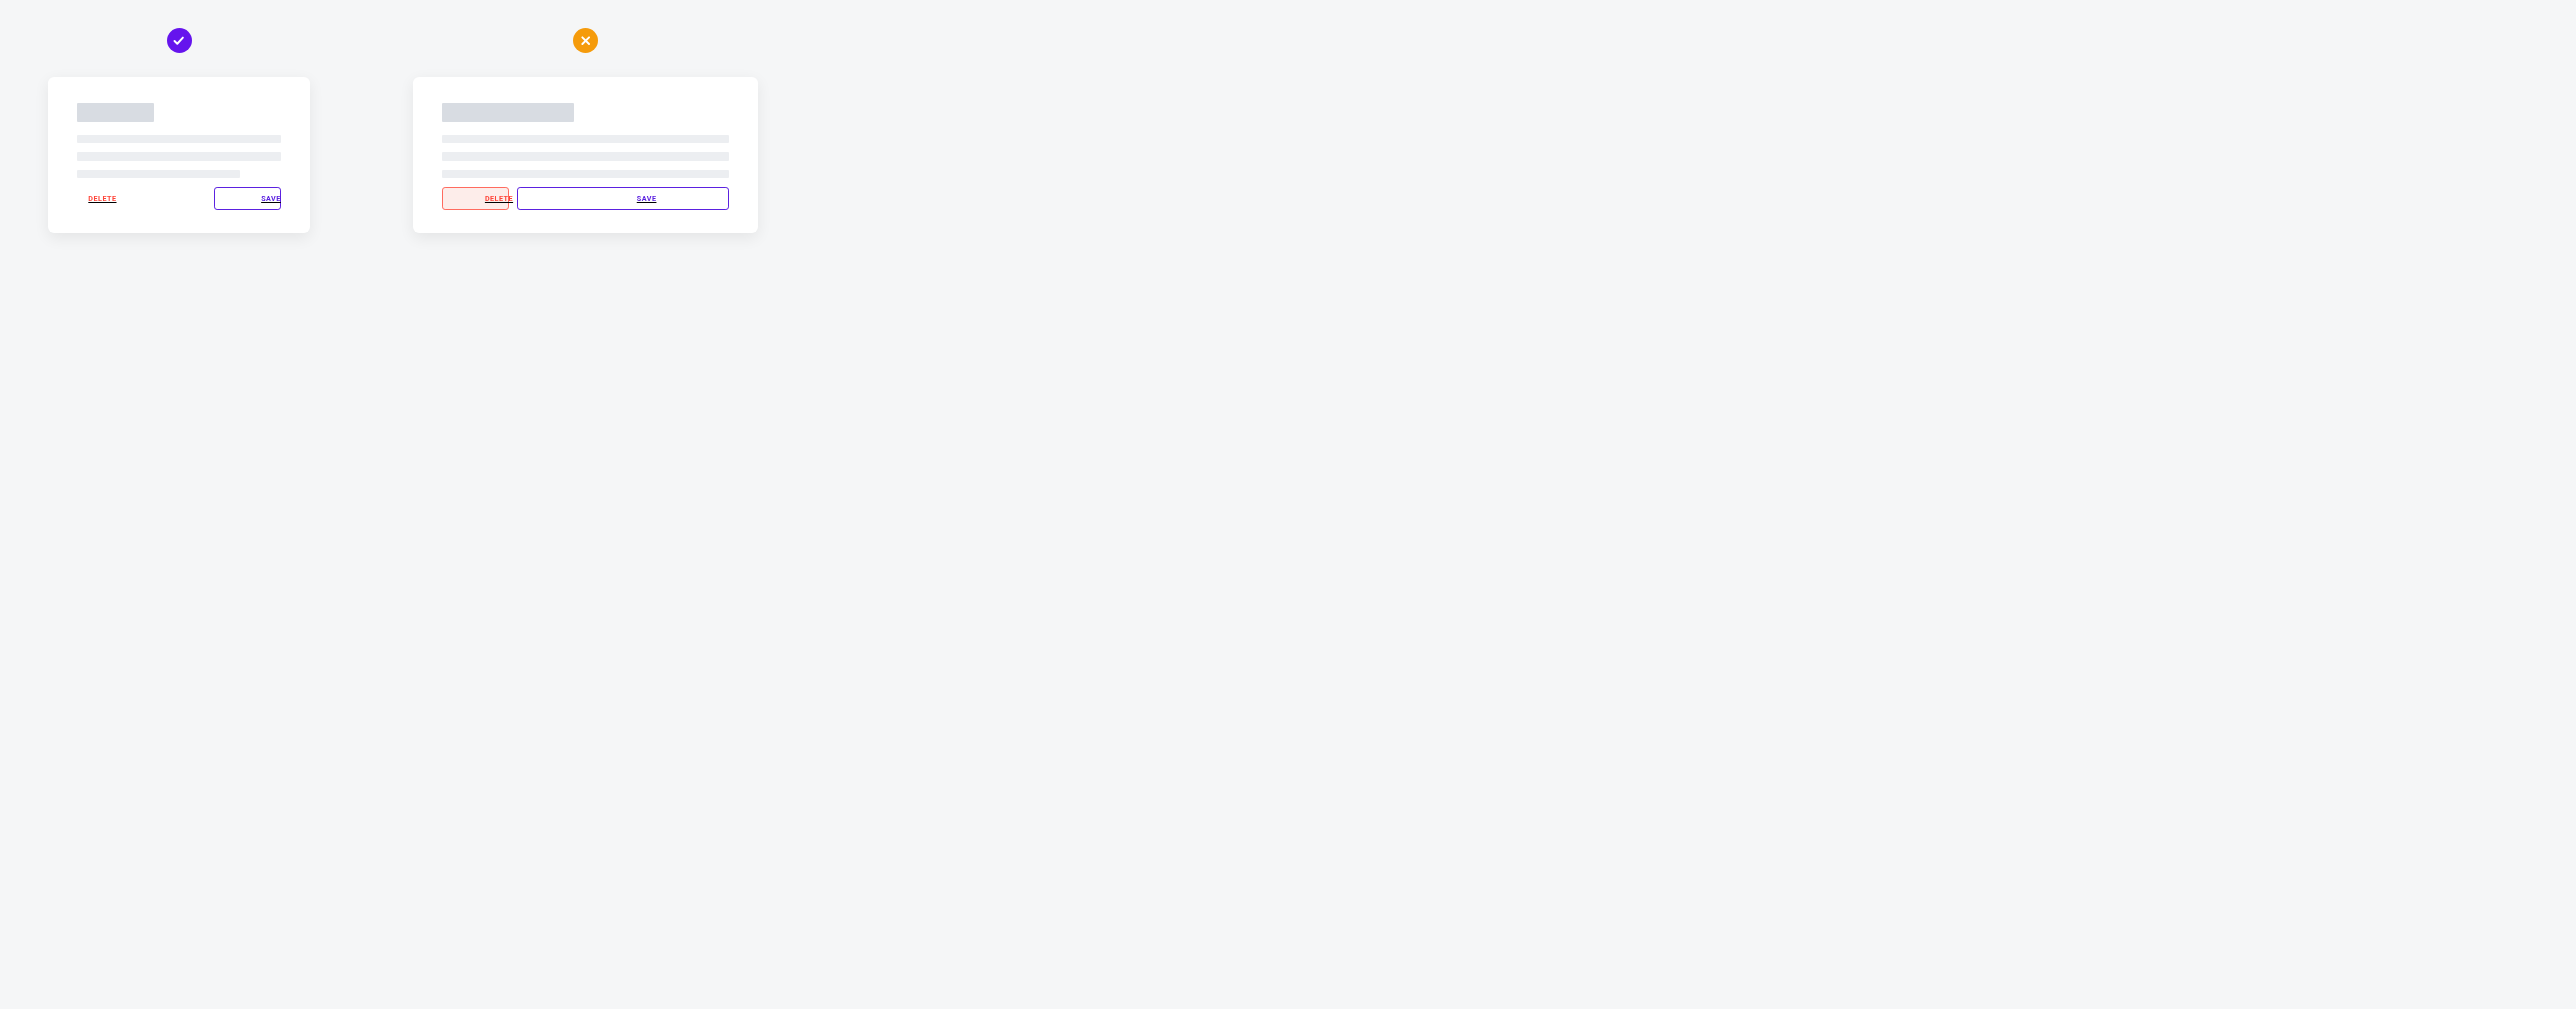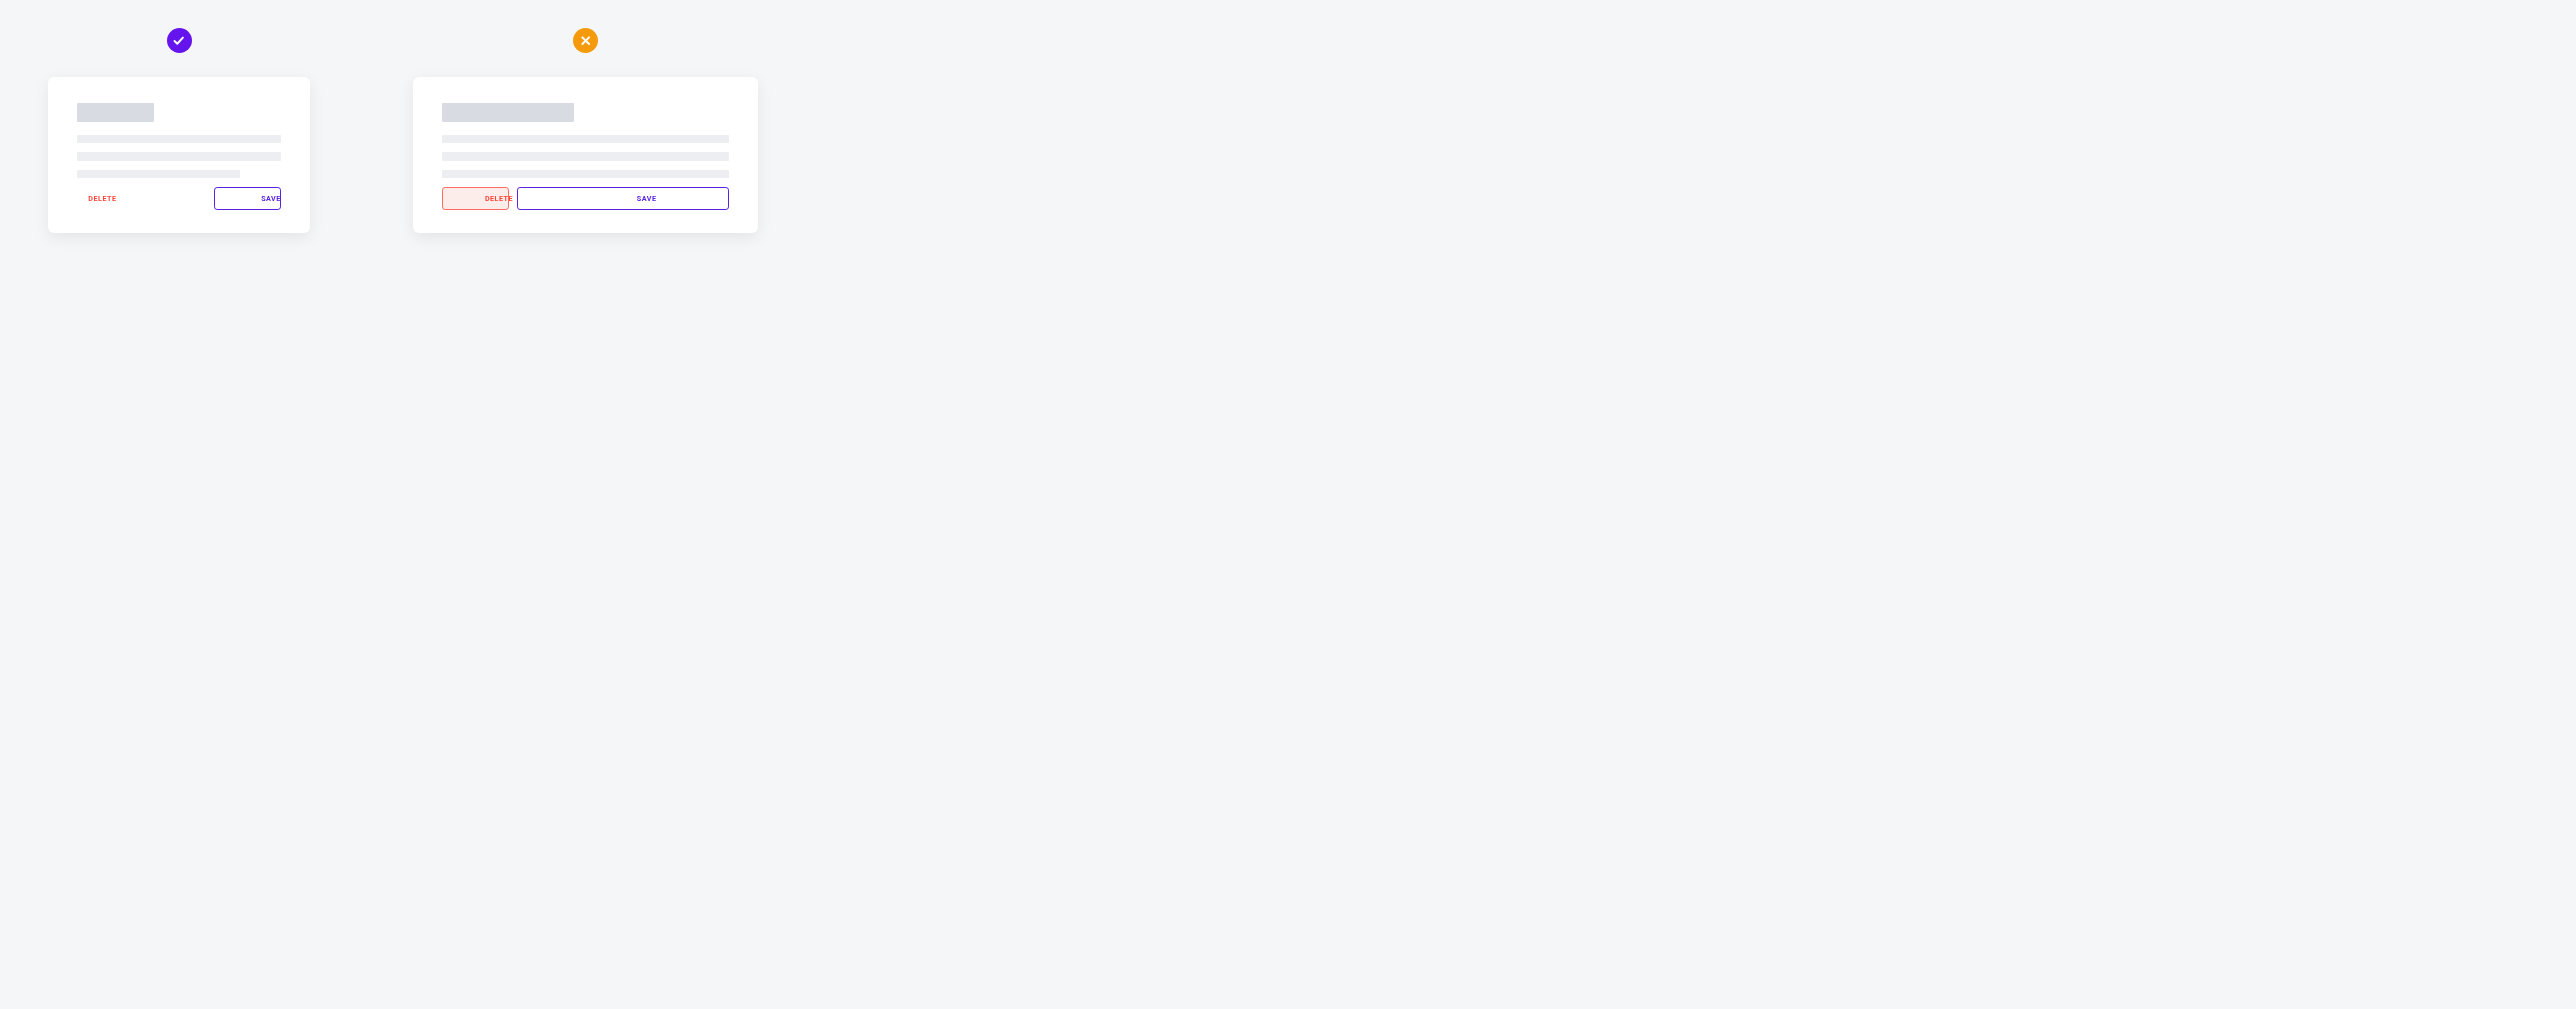--- a/index.html
+++ b/index.html
@@ -75,20 +75,21 @@
     .skeleton-line:last-of-type {
       margin-bottom: 0;
     }
     .card-left .short {
       width: 80%;
     }
     .button-row {
       display: flex;
       margin-top: 7px;
       align-items: center;
+      text-decoration: underline;
     }
     .button-row-left {
       justify-content: space-between;
     }
     .button-row-right {
       gap: 8.2px;
     }
     .btn {
       font-size: 7.2px;
       font-weight: 700;

